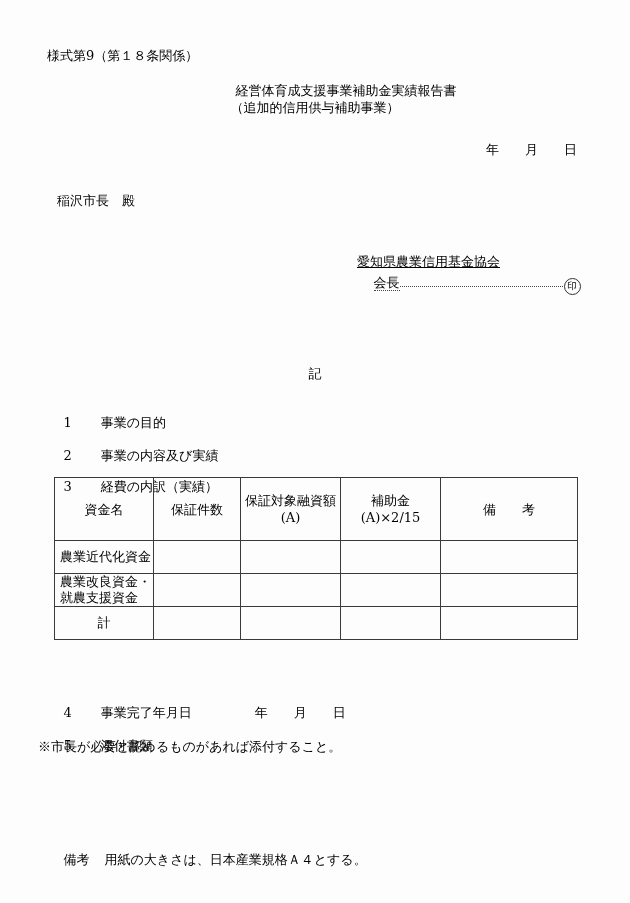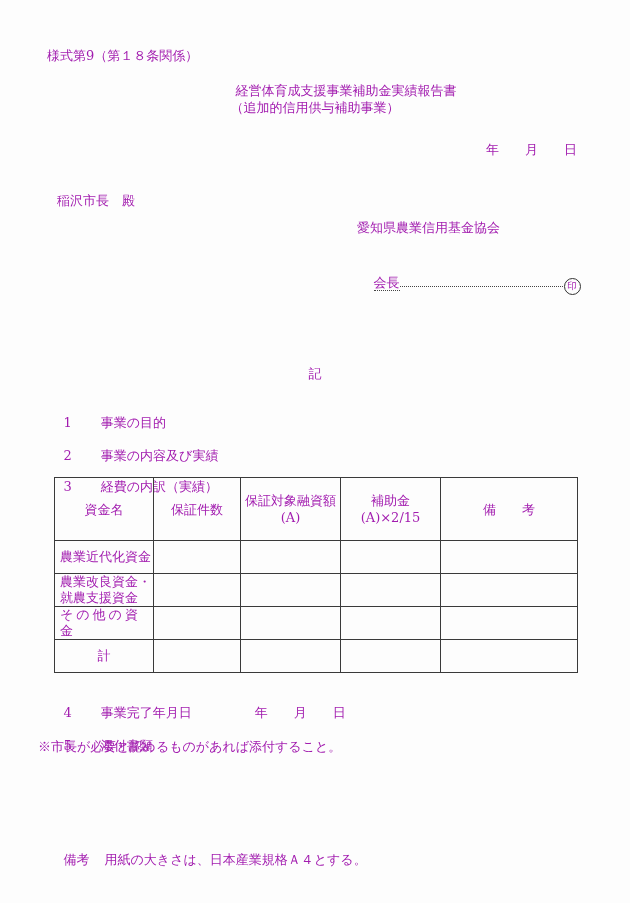--- a/index.html
+++ b/index.html
@@ -1,21 +1,21 @@
 <!DOCTYPE html>
 <html><head>
 <meta charset="utf-8">
 <style>
   html,body { margin:0; padding:0; background:#e8e8e8; }
   .page {
     position:relative;
     width:630px; height:903px;
     margin:0 auto;
     background:#fdfdfd;
-    color:#a21caf;
+    color:#000000;
     font-family:"DejaVu Serif","Liberation Serif",serif;
     font-size:13px;
     overflow:hidden;
   }
   .abs { position:absolute; white-space:pre; line-height:1.25; }
   .centered { left:0; width:630px; text-align:center; }
   .para { line-height:16.8px; }
   .dotted-group { border-bottom:1px dotted #444; }
   .dotted-spacer {
     display:inline-block;
@@ -71,21 +71,21 @@
   <div class="abs" style="left:47px; top:48px;">様式第9（第１８条関係）</div>
 
   <div class="abs centered" style="top:83px;padding-left:31px;">経営体育成支援事業補助金実績報告書</div>
 
   <div class="abs centered" style="top:100px;">（追加的信用供与補助事業）</div>
 
   <div class="abs" style="left:486px; top:142px;">年　　月　　日</div>
 
   <div class="abs" style="left:57px; top:193px;">稲沢市長　殿</div>
 
-  <div class="abs" style="left:357px; top:220px;">愛知県農業信用基金協会</div>
+  <div class="abs" style="left:357px; top:254px;text-decoration:underline;">愛知県農業信用基金協会</div>
 
   <div class="abs" style="left:357px; top:258px;">
     <span class="dotted-group">会長</span><span class="dotted-spacer blank-sign"></span><span class="seal-circle">印</span>
   </div>
 
 
   <div class="abs centered" style="top:366px;">記</div>
 
   <div class="abs" style="left:47px; top:399px;">
     <span>1</span><span class="sec-label">事業の目的</span>
@@ -137,27 +137,20 @@
     <tr style="height:33px;">
       <td class="row-label">
         <div>農業改良資金・</div>
         <div>就農支援資金</div>
       </td>
       <td></td>
       <td></td>
       <td></td>
       <td></td>
     </tr>
-    <tr style="height:31px;">
-      <td class="row-label spread">その他の資金</td>
-      <td></td>
-      <td></td>
-      <td></td>
-      <td></td>
-    </tr>
     <tr style="height:33px;">
       <td class="row-label total">計</td>
       <td></td>
       <td></td>
       <td></td>
       <td></td>
     </tr>
   </tbody>
     </table>
 

